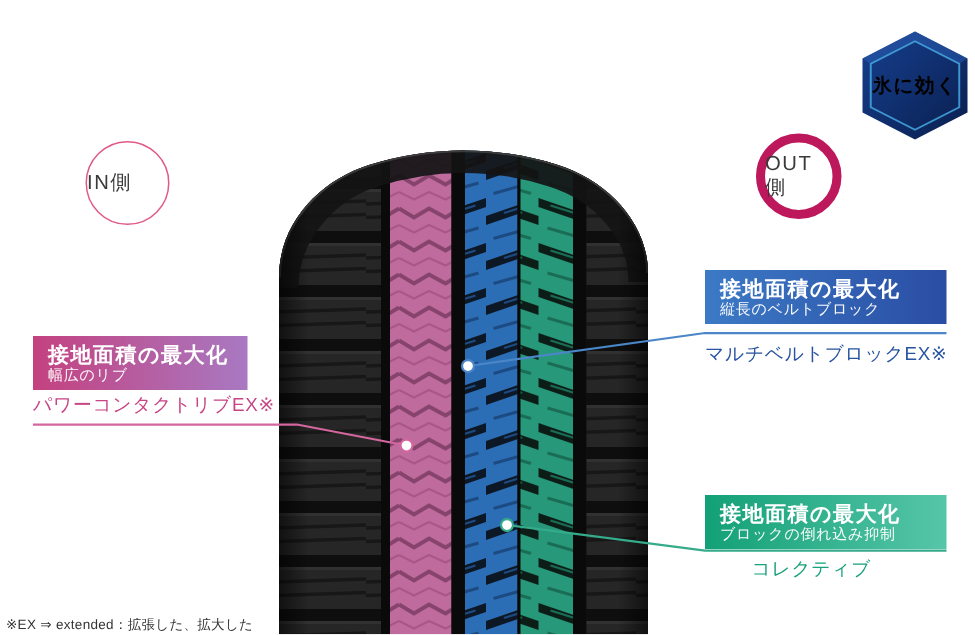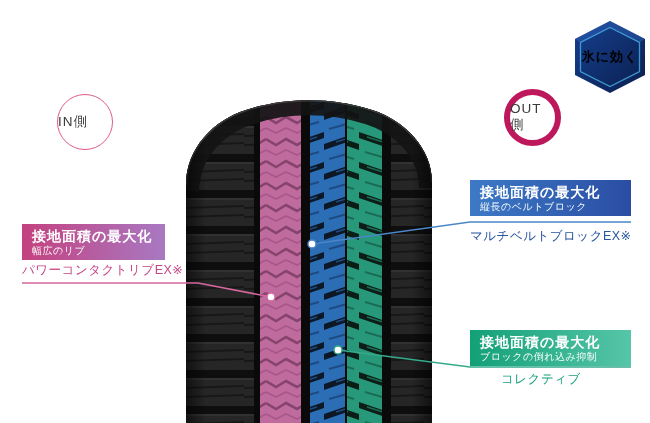--- a/index.html
+++ b/index.html
@@ -136,14 +136,15 @@
   <div class="cname blue">マルチベルトブロックEX※</div>
 
   <div class="cbox green">
     <div class="t">接地面積の最大化</div>
     <div class="s">ブロックの倒れ込み抑制</div>
   </div>
   <div class="cname green">
     <div>コレクティブ</div>
   </div>
 
+  <div class="footnote">※EX ⇒ extended：拡張した、拡大した</div>
 
 </div>
 
 </body></html>

